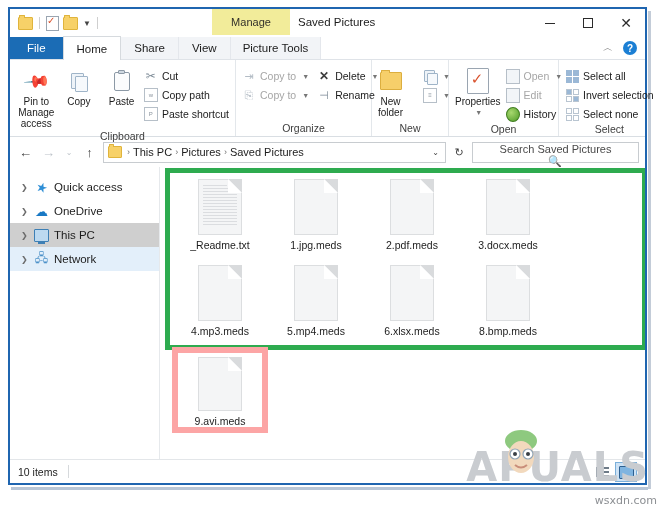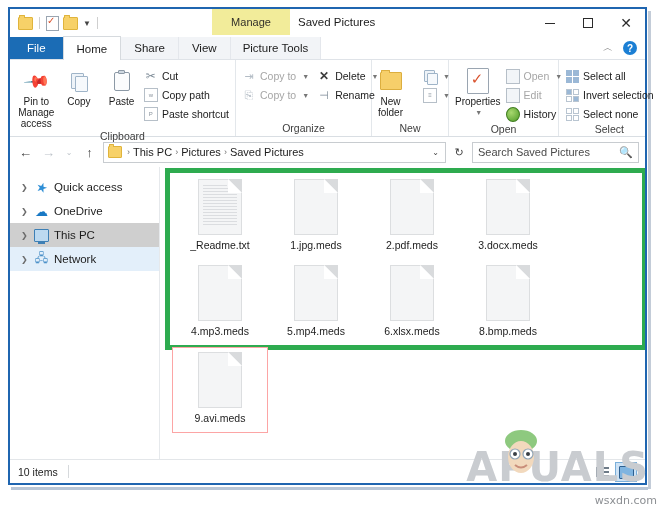--- a/index.html
+++ b/index.html
@@ -415,20 +415,21 @@
     width: 167px;
     height: 21px;
     border: 1px solid #c8ccd0;
     background: #ffffff;
     display: flex;
     align-items: center;
     padding: 0 5px;
     box-sizing: border-box;
     font-size: 11px;
     color: #4a4a4a;
+    flex-direction: column;
   }
   .searchbox .txt { flex: 1; }
   .search-glyph { font-size: 11px; color: #4a4a4a; }
 
   
   .content {
     flex: 1;
     display: flex;
     background: #ffffff;
     position: relative;
@@ -492,21 +493,21 @@
     width: 96px;
     height: 86px;
     display: flex;
     flex-direction: column;
     align-items: center;
     justify-content: flex-start;
     padding-top: 4px;
     box-sizing: border-box;
   }
   .tile.selected {
-    border: 1px solid #fca5a5;
+    border: 6px solid #fca5a5;
     background: #ffffff;
   }
   .file-ico {
     width: 44px;
     height: 56px;
     position: relative;
     background: #f4f5f6;
     border: 1px solid #dcdee0;
     box-sizing: border-box;
   }

